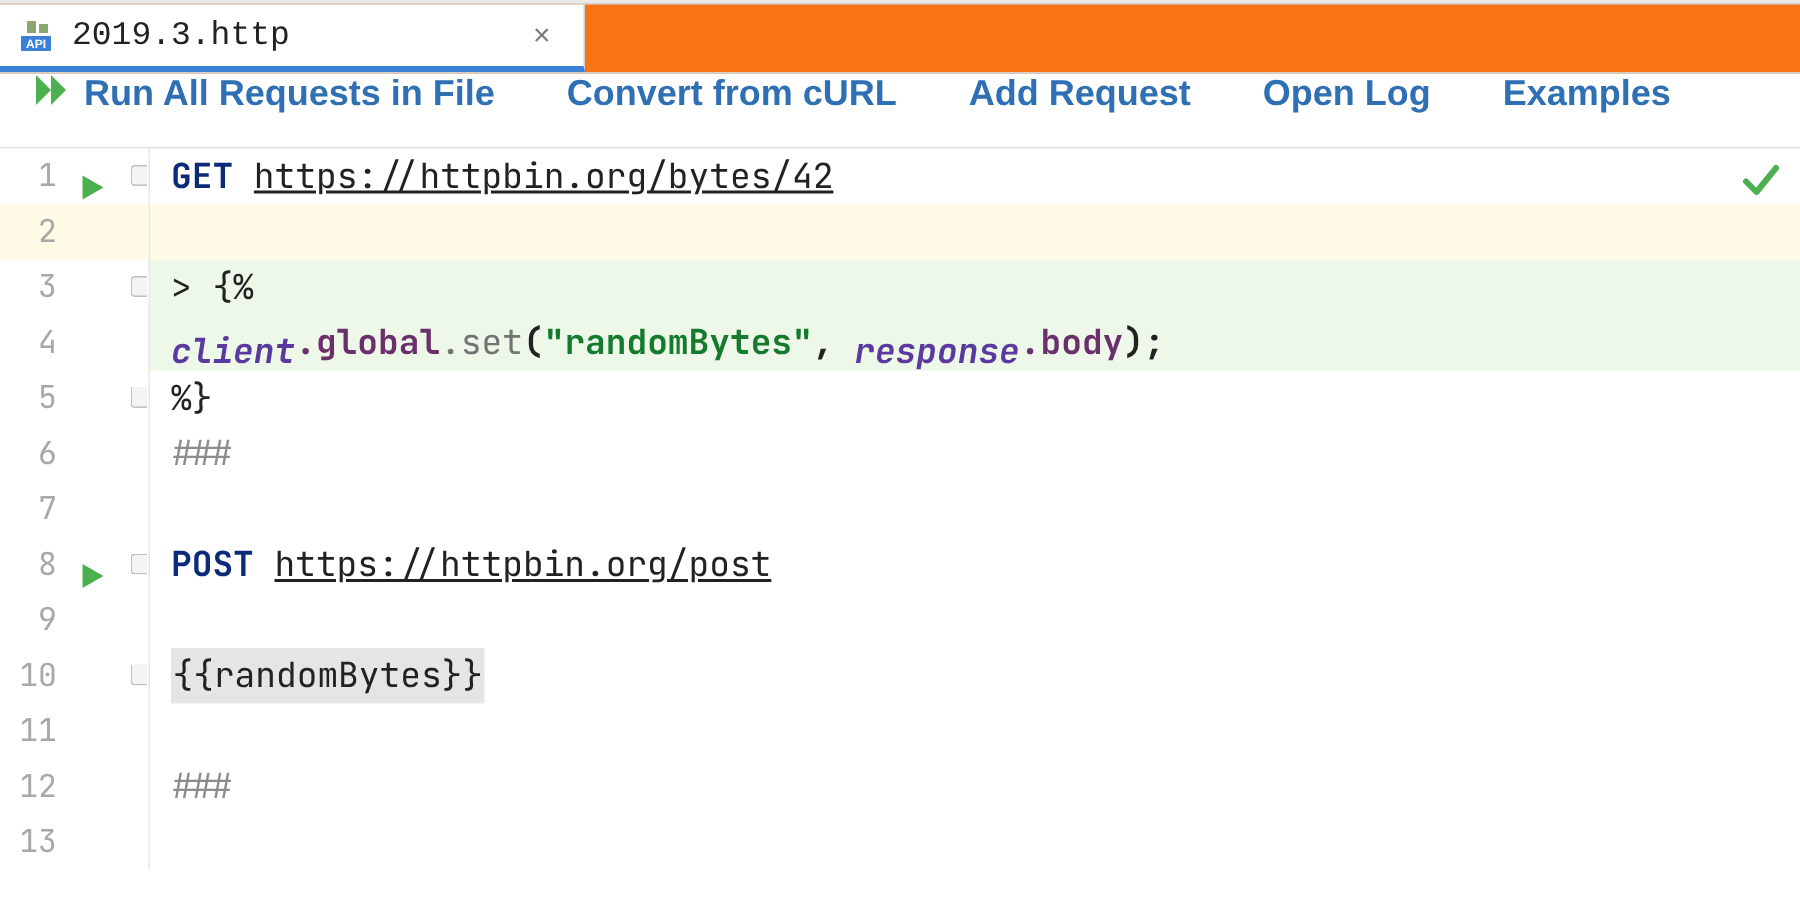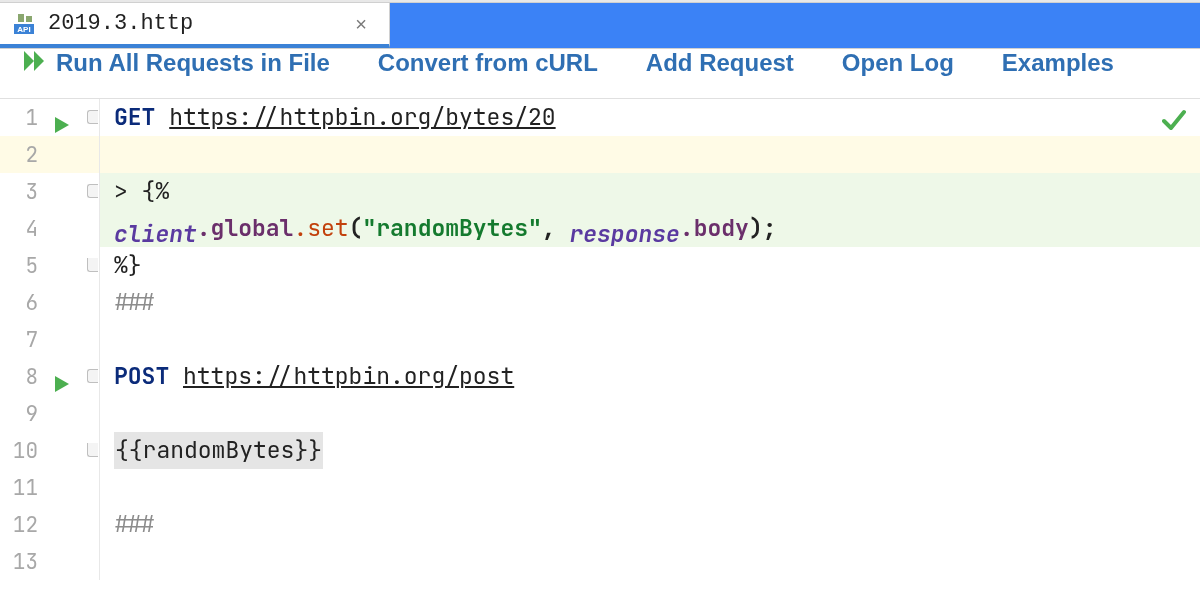--- a/index.html
+++ b/index.html
@@ -10,21 +10,21 @@
     height: 600px;
     overflow: hidden;
   }
   .top-border {
     height: 3px;
     background: #e8e8e8;
     border-bottom: 1px solid #d0d0d0;
   }
   .tab-bar {
     height: 46px;
-    background: #3b82f6;
+    background: #f97316;
     display: flex;
     align-items: stretch;
     border-bottom: 1px solid #d0d0d0;
   }
   .tab {
     background: #fff;
     display: flex;
     align-items: center;
     padding: 0 18px 0 14px;
     gap: 10px;
@@ -127,21 +127,21 @@
     white-space: pre;
     display: flex;
     align-items: center;
   }
   .code-line.highlight-yellow { background: #fffbe6; }
   .code-line.highlight-green { background: #eef8e8; }
   .kw { color: #0b2b7a; font-weight: 700; }
   .url { color: #222; text-decoration: underline; }
   .obj-italic { color: #5a3aa0; font-style: italic; font-weight: 600; margin-top: 12px; }
   .prop { color: #6b2f6b; font-weight: 600; }
-  .method { color: #c2410c; }
+  .method { color: #737373; }
   .str { color: #147a2e; font-weight: 700; }
   .punc { color: #222; }
   .punc-bold { color: #222; font-weight: 700; }
   .comment { color: #8c8c8c; }
   .variable { color: #222; }
   .variable-wrap {
     background: #e5e5e5;
     padding: 0 1px;
   }
   .check-icon {
@@ -253,21 +253,21 @@
     </div>
   </div>
 
   <div class="code">
     <span class="check-icon">
       <svg viewBox="0 0 24 22">
           <path d="M2 12 L9 19 L22 3" stroke="#4caf50" stroke-width="4" fill="none" stroke-linecap="round" stroke-linejoin="round"></path>
         </svg>
     </span>
 
-    <div class="code-line"><span class="kw">GET</span><span> </span><span class="url">https://httpbin.org/bytes/20</span></div>
+    <div class="code-line"><span class="kw">GET</span><span> </span><span class="url">https://httpbin.org/bytes/42</span></div>
     <div class="code-line highlight-yellow"></div>
     <div class="code-line highlight-green"><span class="punc">&gt; {%</span></div>
     <div class="code-line highlight-green"><span class="obj-italic">client</span><span class="prop">.global</span><span class="method">.set</span><span class="punc-bold">(</span><span class="str">"randomBytes"</span><span class="punc-bold">, </span><span class="obj-italic">response</span><span class="prop">.body</span><span class="punc-bold">);</span></div>
     <div class="code-line"><span class="punc">%}</span></div>
     <div class="code-line"><span class="comment">###</span></div>
     <div class="code-line"></div>
     <div class="code-line"><span class="kw">POST</span><span> </span><span class="url">https://httpbin.org/post</span></div>
     <div class="code-line"></div>
     <div class="code-line"><span class="variable-wrap"><span class="variable">{{randomBytes}}</span></span></div>
     <div class="code-line"></div>

